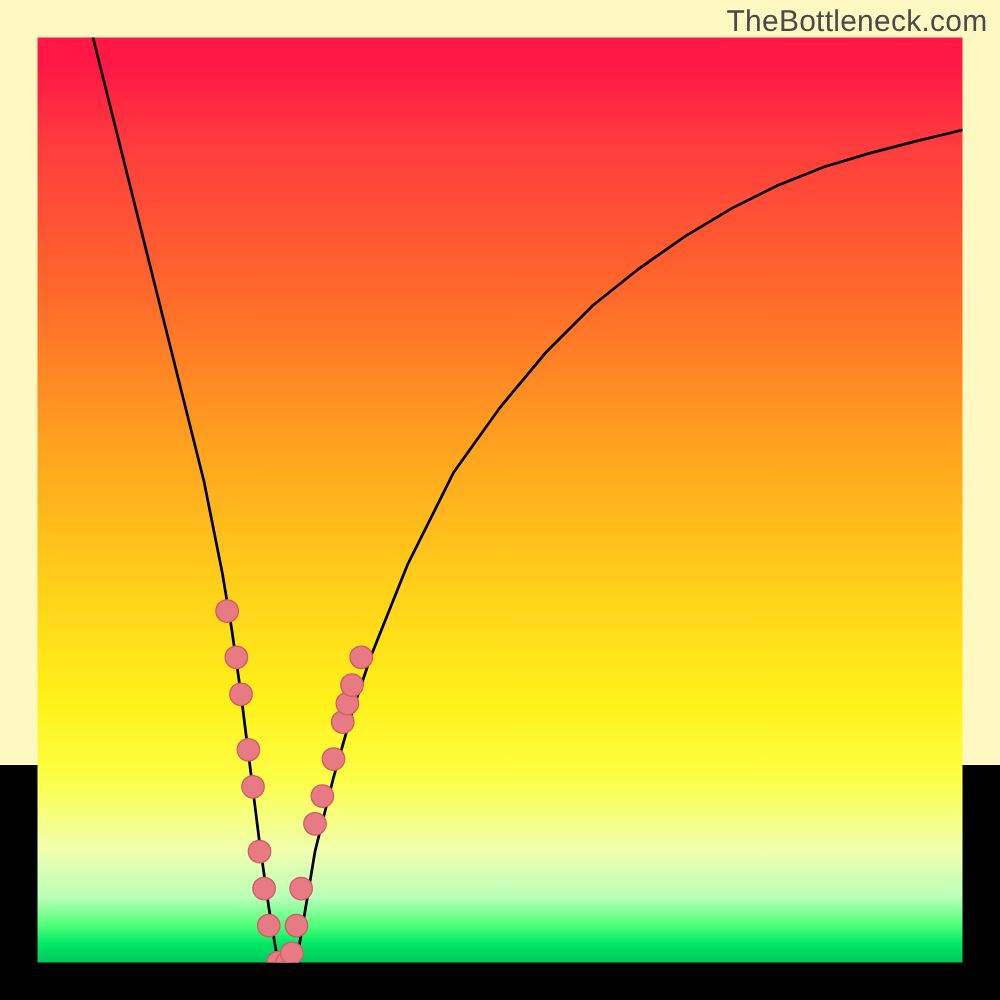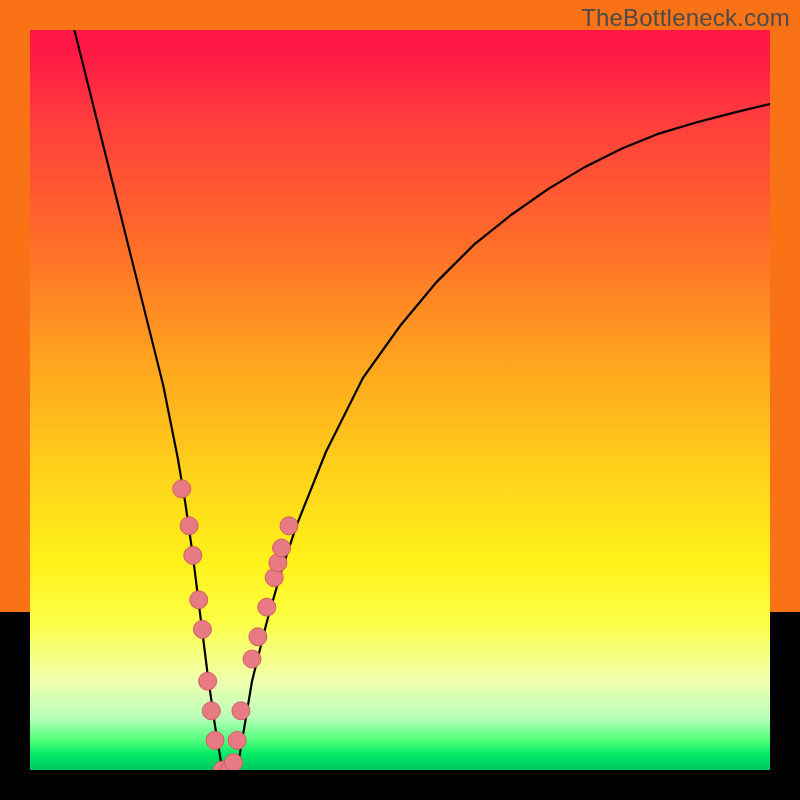--- a/index.html
+++ b/index.html
@@ -1,21 +1,21 @@
 <!DOCTYPE html>
 <html><head>
 <meta charset="utf-8">
 <style>
   * { margin: 0; padding: 0; box-sizing: border-box; }
   html, body { width: 800px; height: 800px; overflow: hidden; background: #000; }
   .frame {
     position: relative;
     width: 800px;
     height: 612px;
-    background: #f97316;
+    background: #fef9c3;
   }
   .watermark {
     position: absolute;
     top: 4px;
     right: 10px;
     font-family: Arial, Helvetica, sans-serif;
     font-size: 24px;
     color: #4a4a4a;
     font-weight: 500;
     letter-spacing: 0.2px;

